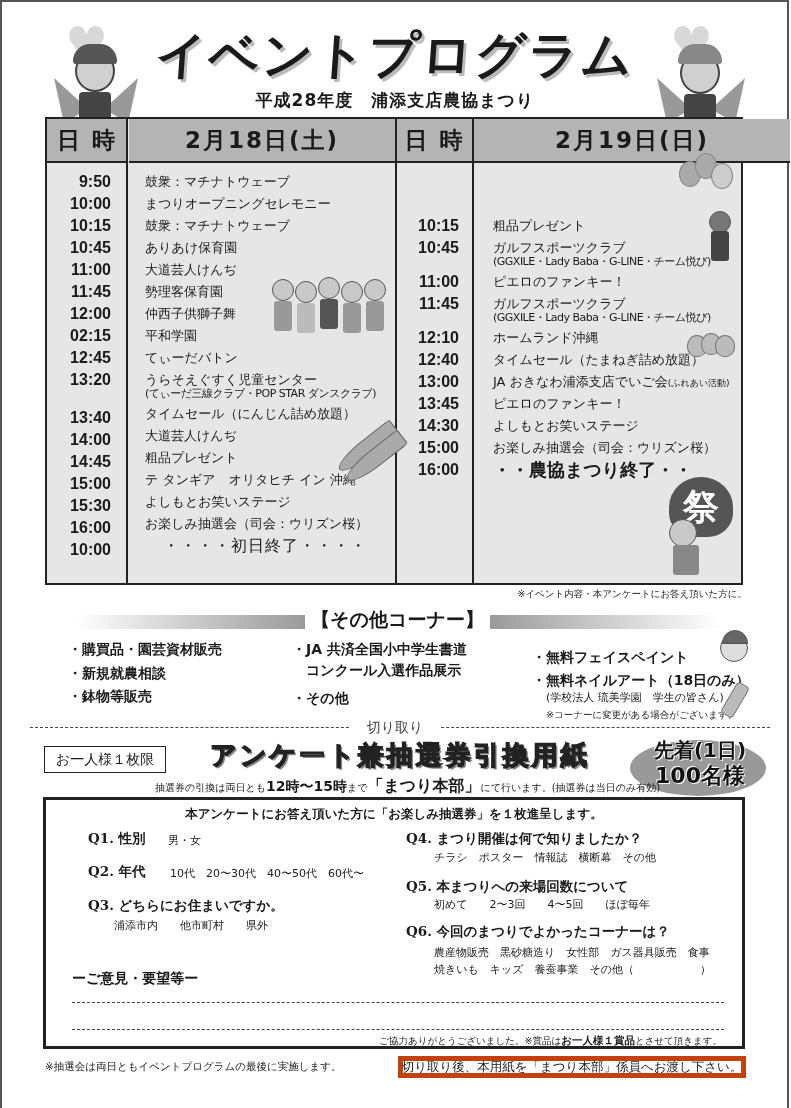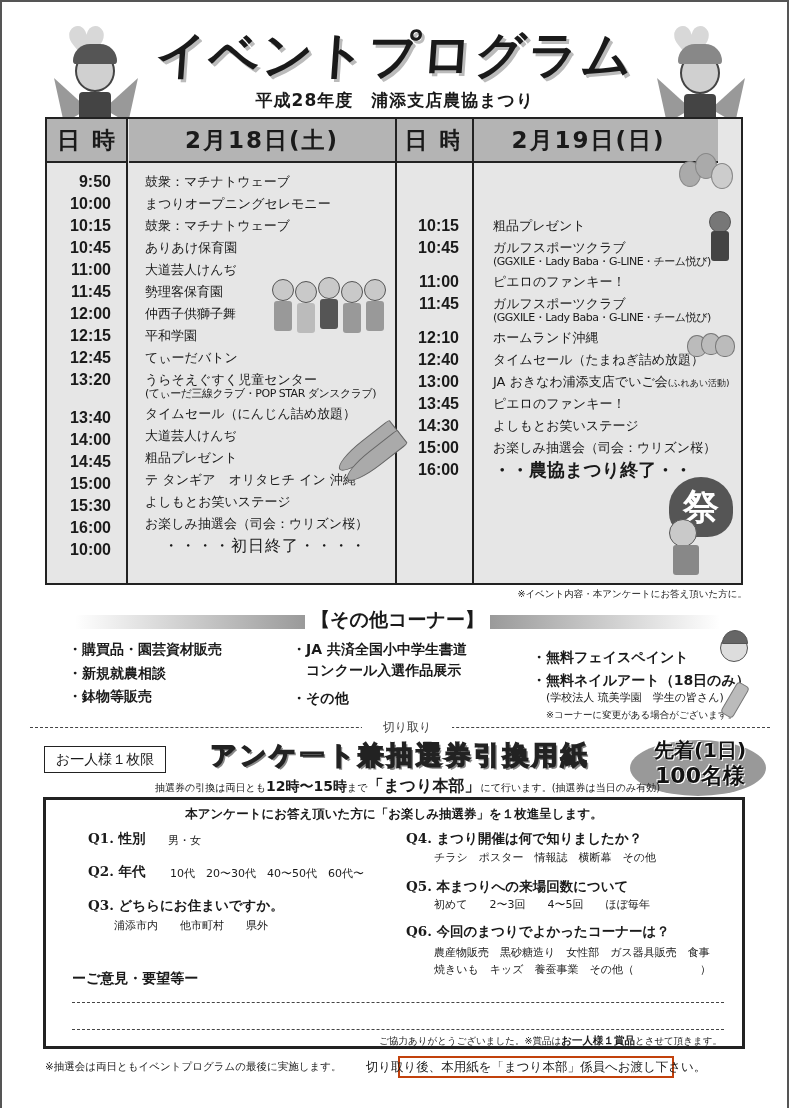--- a/index.html
+++ b/index.html
@@ -43,21 +43,21 @@
   .fan { position: absolute; width: 64px; height: 60px; border-radius: 50% 50% 40% 40%; background: #555; color: #fff; font-size: 36px; font-weight: bold; display: flex; align-items: center; justify-content: center; }
   .corner-bar-left { position: absolute; left: 75px; top: 615px; width: 230px; height: 14px; background: linear-gradient(to right, #fff, #9a9a9a); }
   .corner-bar-right { position: absolute; left: 490px; top: 615px; width: 230px; height: 14px; background: linear-gradient(to right, #9a9a9a, #fff); }
   .corner-heading { position: absolute; left: 305px; top: 607px; width: 185px; text-align: center; font-size: 19px; font-weight: bold; }
   .corner-item { position: absolute; font-size: 14px; font-weight: bold; white-space: nowrap; }
   .corner-item.small { font-size: 11px; font-weight: normal; }
   .corner-item.tiny { font-size: 9.5px; font-weight: normal; }
 
   
   .cutline { position: absolute; left: 30px; top: 727px; width: 740px; border-top: 1px dashed #444; }
-  .cut-label { position: absolute; left: 362px; top: 719px; width: 90px; text-align: center; background: #fff; font-size: 12px; color: #444; }
+  .cut-label { position: absolute; left: 350px; top: 719px; width: 90px; text-align: center; background: #fff; font-size: 14px; color: #444; }
 
   
   .limit-box { position: absolute; left: 44px; top: 746px; width: 122px; height: 27px; border: 1px solid #222; font-family: "DejaVu Serif", serif; font-size: 14px; display: flex; align-items: center; justify-content: center; }
   .coupon-title { position: absolute; left: 190px; top: 738px; width: 420px; text-align: center; font-size: 26px; font-weight: bold; letter-spacing: 3px; color: #fff; -webkit-text-stroke: 1.5px #222; text-shadow: 2px 2px 0 #888; }
   .first-badge { position: absolute; left: 630px; top: 740px; width: 136px; height: 56px; border-radius: 50%; background: #999; }
   .first-text-1 { position: absolute; left: 640px; top: 737px; width: 120px; text-align: center; font-size: 20px; font-weight: bold; color: #111; text-shadow: 1px 1px 0 #fff, -1px -1px 0 #fff; }
   .first-text-2 { position: absolute; left: 640px; top: 761px; width: 120px; text-align: center; font-size: 22px; font-weight: bold; color: #111; text-shadow: 1px 1px 0 #fff, -1px -1px 0 #fff; }
   .exchange-note { position: absolute; left: 155px; top: 776px; font-size: 10px; white-space: nowrap; }
   .exchange-note b { font-size: 14px; }
 
@@ -65,21 +65,21 @@
   .survey { position: absolute; left: 43px; top: 797px; width: 702px; height: 252px; border: 3px solid #222; }
   .survey-lead { position: absolute; left: 0; top: 6px; width: 100%; text-align: center; font-size: 12.5px; font-weight: bold; }
   .q { position: absolute; font-family: "DejaVu Serif", serif; font-weight: bold; font-size: 13.5px; white-space: nowrap; }
   .opt { position: absolute; font-size: 11px; white-space: nowrap; word-spacing: 6px; }
   .opinion { position: absolute; left: 26px; top: 170px; font-size: 14px; font-weight: bold; }
   .dash-line { position: absolute; left: 26px; width: 652px; border-top: 1px dashed #444; }
   .thanks { position: absolute; right: 20px; top: 234px; font-size: 9.5px; }
   .thanks b { font-size: 10.5px; }
 
   .footer-note { position: absolute; left: 45px; top: 1060px; font-size: 10.5px; }
-  .footer-box { position: absolute; left: 398px; top: 1056px; width: 276px; height: 22px; border: 2px solid #c2410c; font-size: 12.5px; display: flex; align-items: center; justify-content: center; white-space: nowrap; }
+  .footer-box { position: absolute; left: 398px; top: 1056px; width: 348px; height: 22px; border: 5px solid #c2410c; font-size: 12.5px; display: flex; align-items: center; justify-content: center; white-space: nowrap; }
 </style>
 </head>
 <body>
 
 <div class="page-frame"></div>
 
 <div class="mascot" style="left:45px; top:20px; width:100px; height:100px;">
   <div class="heart" style="left:20px; top:-4px;">♥</div>
   <div class="cone" style="left:6px; top:55px; transform:rotate(-30deg);"></div>
   <div class="cone" style="left:68px; top:55px; transform:rotate(30deg);"></div>
@@ -96,34 +96,34 @@
   <div class="body" style="left:34px; top:74px;"></div>
 </div>
 
 <h1 class="title">イベントプログラム</h1>
 <div class="subtitle">平成28年度　浦添支店農協まつり</div>
 
 <div class="program">
   <div class="hdr" style="left:0; width:80px;">日 時</div>
   <div class="hdr" style="left:82px; width:266px;">2月18日(土)</div>
   <div class="hdr" style="left:350px; width:75px;">日 時</div>
-  <div class="hdr" style="left:412px; width:259px;">2月19日(日)</div>
+  <div class="hdr" style="left:427px; width:316px;">2月19日(日)</div>
   <div class="vline" style="left:79px;"></div>
   <div class="vline" style="left:348px;"></div>
   <div class="vline" style="left:425px;"></div>
 
   <div class="col-time" style="left:0; width:64px; top:52px;">
     <div class="row-time">9:50</div>
     <div class="row-time">10:00</div>
     <div class="row-time">10:15</div>
     <div class="row-time">10:45</div>
     <div class="row-time">11:00</div>
     <div class="row-time">11:45</div>
     <div class="row-time">12:00</div>
-    <div class="row-time">12:15</div>
+    <div class="row-time">02:15</div>
     <div class="row-time">12:45</div>
     <div class="row-time">13:20</div>
     <div class="row-time" style="height:16px;"></div>
     <div class="row-time">13:40</div>
     <div class="row-time">14:00</div>
     <div class="row-time">14:45</div>
     <div class="row-time">15:00</div>
     <div class="row-time">15:30</div>
     <div class="row-time">16:00</div>
     <div class="row-time">10:00</div>

